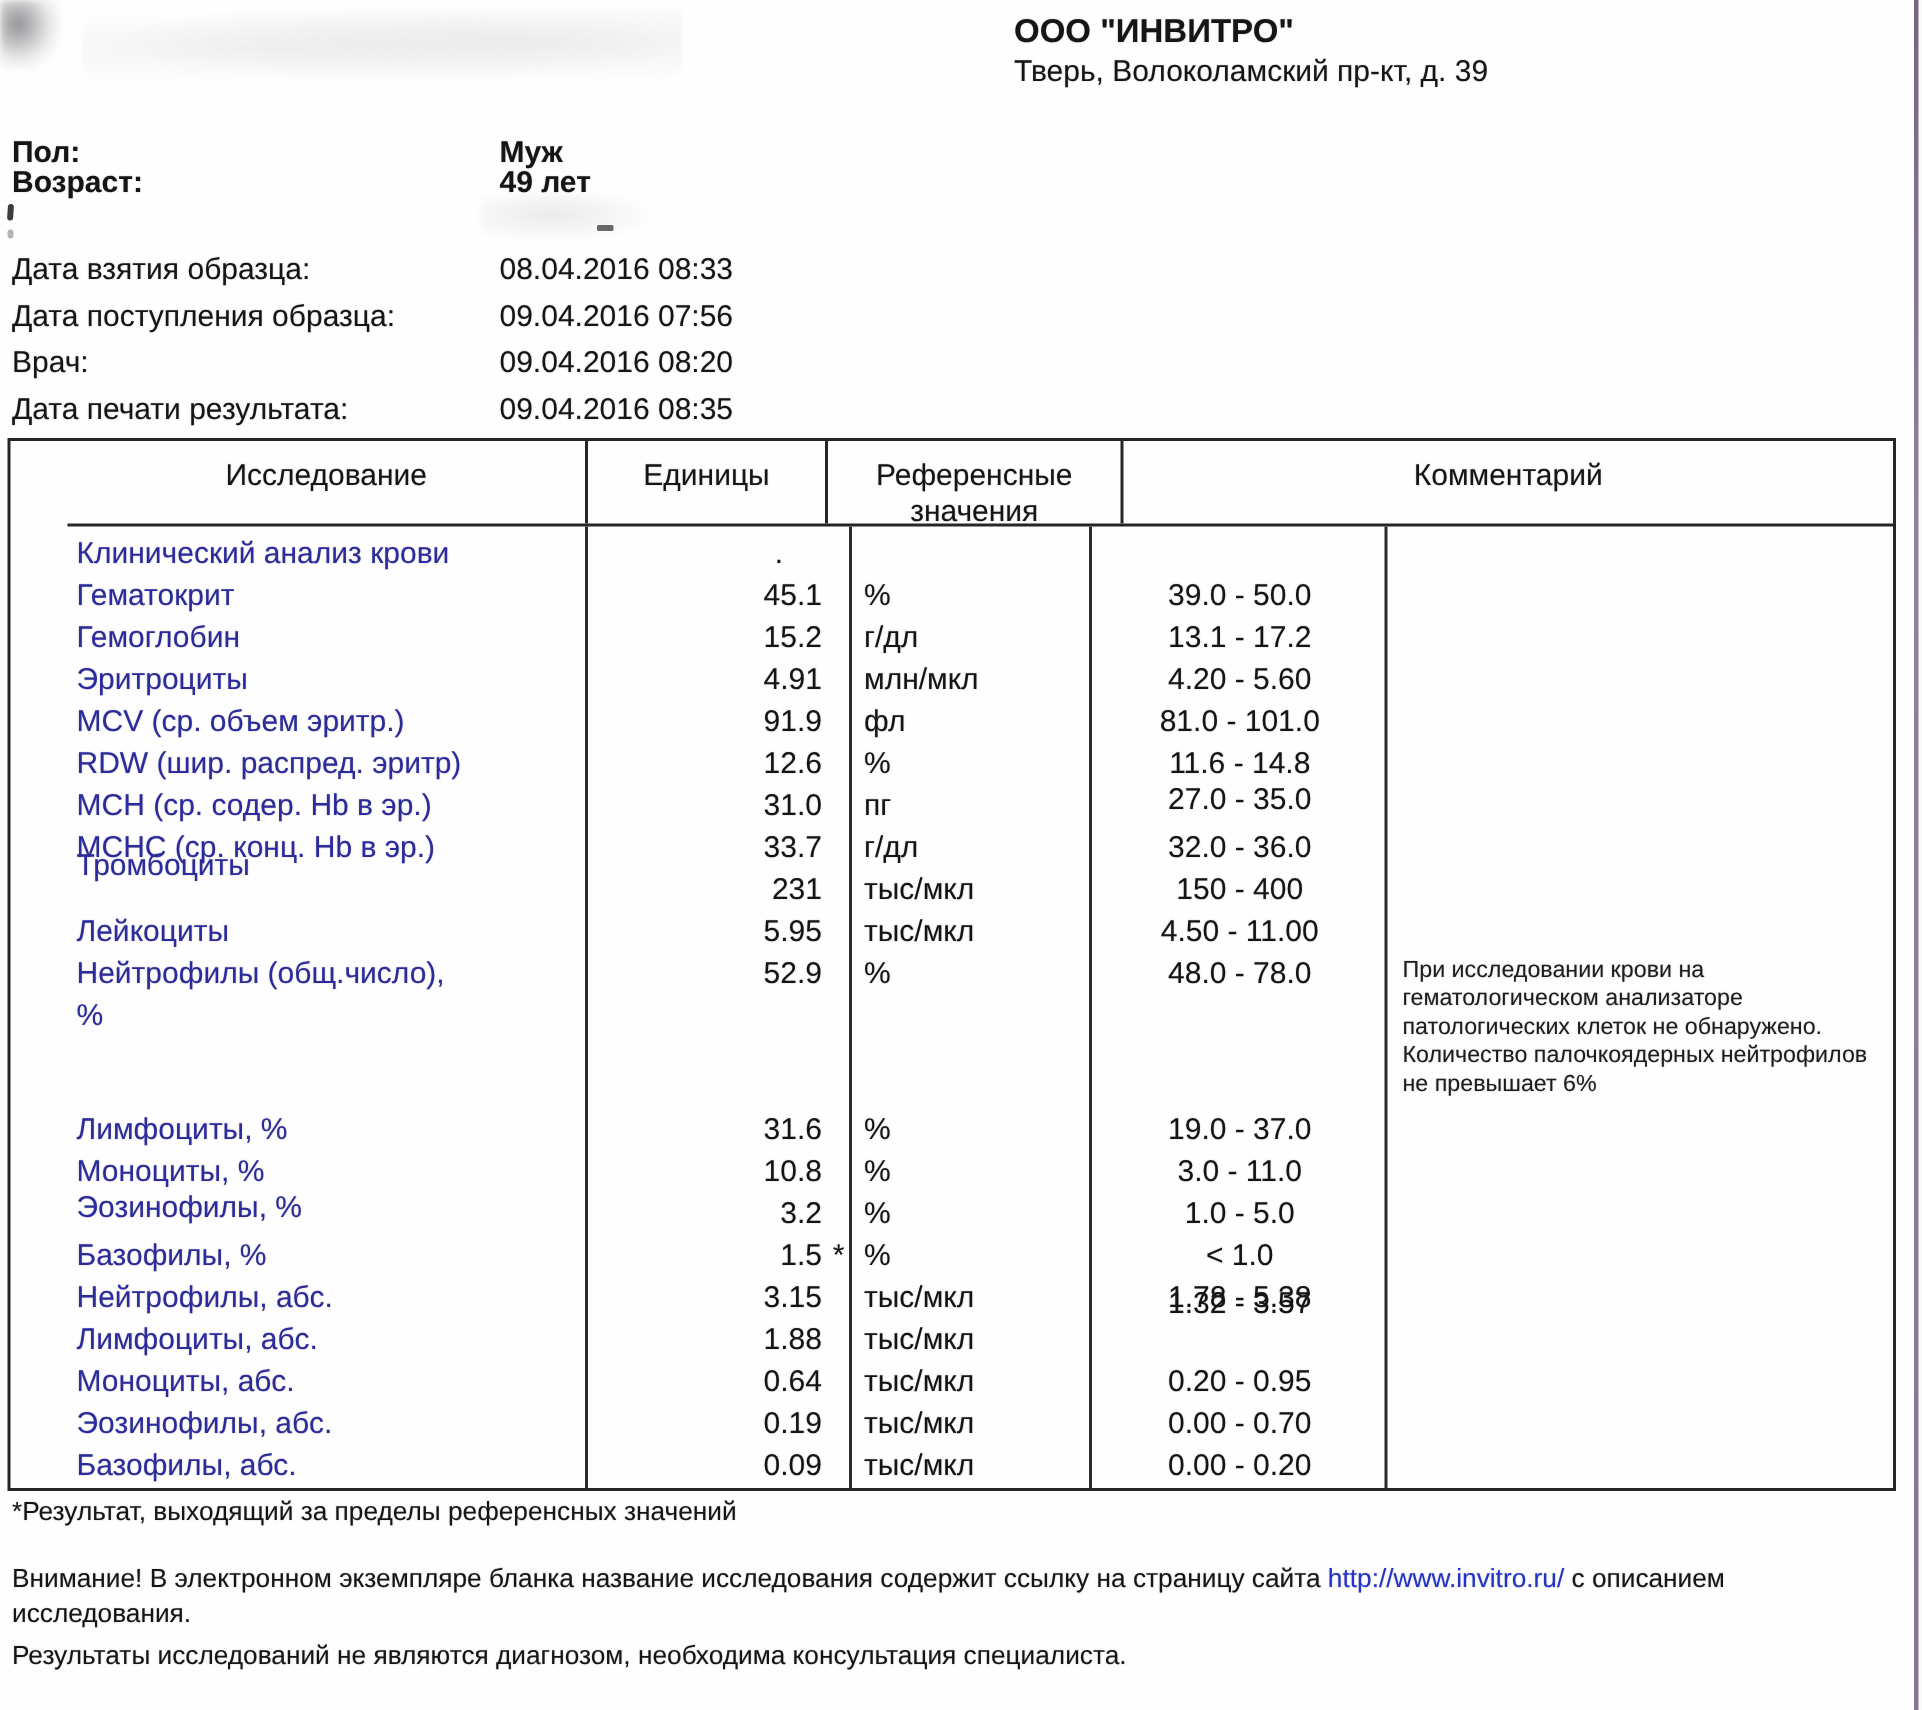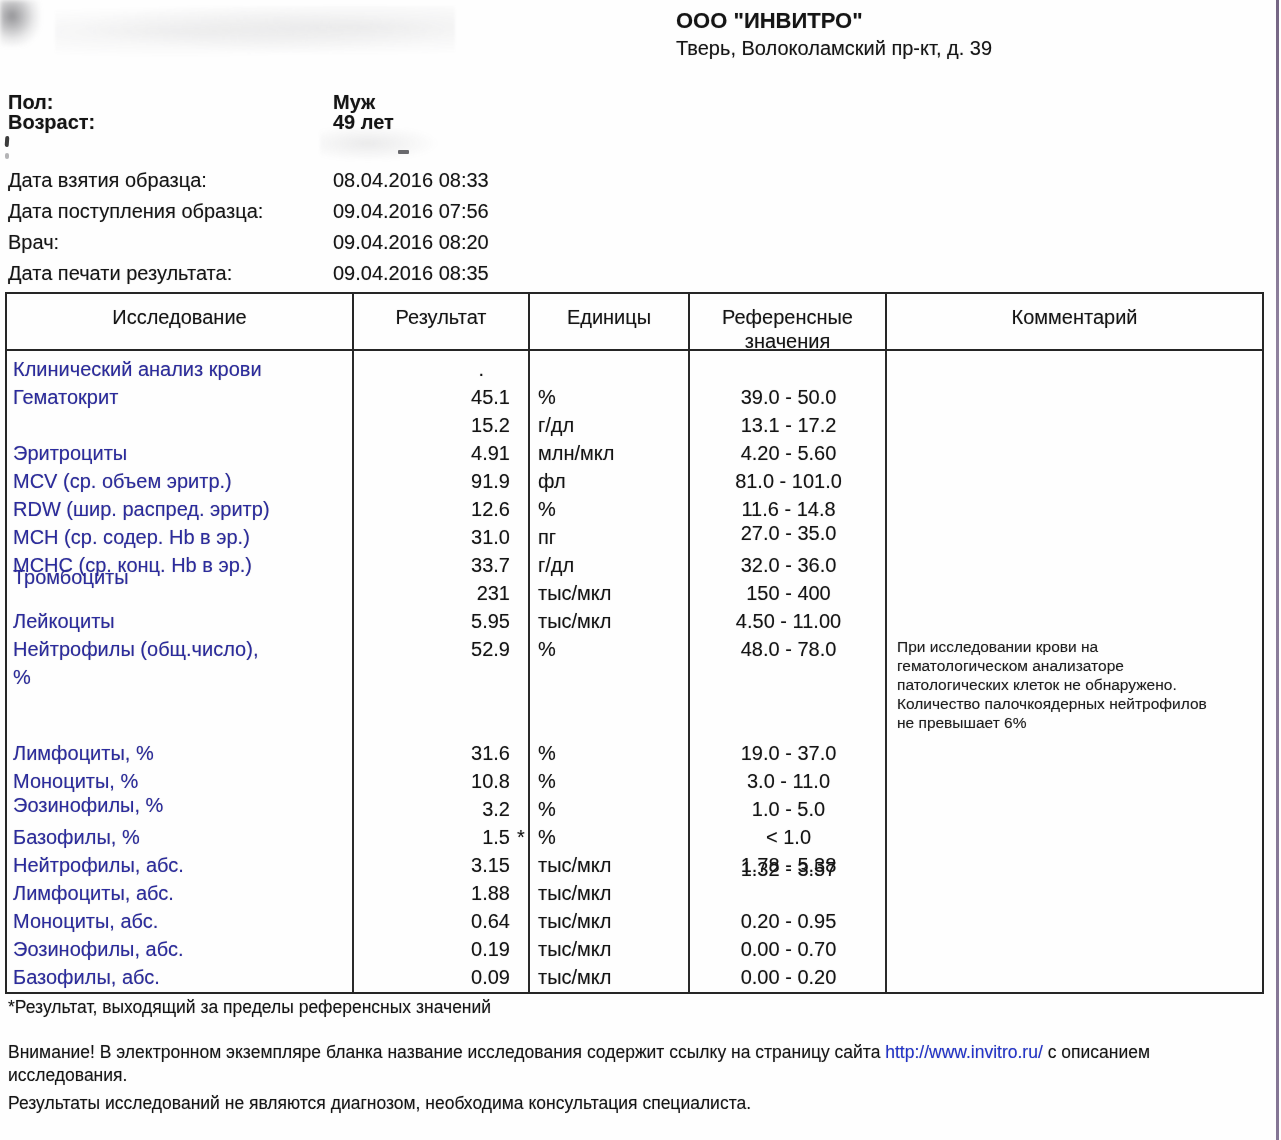--- a/index.html
+++ b/index.html
@@ -30,21 +30,21 @@
     background:rgba(50,50,55,.72); border-radius:1px; }
   
   .org { position:absolute; left:676px; top:8px; font-size:22px; font-weight:bold; }
   .addr { position:absolute; left:676px; top:37px; font-size:20px; }
   
   .p-row { position:absolute; left:8px; width:700px; height:28px; font-size:20px; line-height:28px; }
   .p-row .lbl { position:absolute; left:0; }
   .p-row .val { position:absolute; left:325px; }
   .p-row.bold { font-weight:bold; }
   
-  .tbl { position:absolute; left:5px; top:292px; width:1259px; border:2px solid #262626; background:#fefefe; }
+  .tbl { position:absolute; left:5px; top:292px; width:1259px; border:2px solid #262626; background:#fefefe;padding-left:38px; }
   .thead { display:flex; height:57px; border-bottom:2px solid #262626; }
   .th { font-size:20px; line-height:24px; padding-top:11px; text-align:center; border-right:2px solid #262626; }
   .th:last-child { border-right:none; }
   .th.c1 { width:347px; } .th.c2 { width:176px; } .th.c3 { width:160px; }
   .th.c4 { width:197px; } .th.c5 { flex:1; }
   .tbody { position:relative; height:641px; }
   .vline { position:absolute; top:0; width:2px; height:641px; background:#2a2a2a; }
   .line { position:absolute; height:28px; line-height:28px; font-size:20px; white-space:pre-line; }
   .t-name   { left:6px;   width:340px; color:#2b2b9e; }
   .t-result { left:357px; width:146px; text-align:right; color:#141414; }
@@ -100,41 +100,41 @@
       </div>
       <div class="p-row" style="top: 259px;">
         <span class="lbl">Дата печати результата:</span>
         <span class="val">09.04.2016 08:35</span>
       </div>
     </div>
 
   <div class="tbl">
     <div class="thead">
       <div class="th c1">Исследование</div>
-      <div class="th c2">Результат</div>
       <div class="th c3">Единицы</div>
       <div class="th c4">Референсные значения</div>
       <div class="th c5">Комментарий</div>
     </div>
     <div class="tbody" id="table-body">
       <div class="vline" style="left:345px"></div>
       <div class="vline" style="left:521px"></div>
       <div class="vline" style="left:681px"></div>
       <div class="vline" style="left:878px"></div>
       <div class="comment">При исследовании крови на
 гематологическом анализаторе
 патологических клеток не обнаружено.
 Количество палочкоядерных нейтрофилов
 не превышает 6%</div>
     <div class="line t-name" style="top: 4px;">Клинический анализ крови</div>
         <div class="line t-result dot-pad" style="top: 4px;">.</div>
         <div class="line t-name" style="top: 32px;">Гематокрит</div>
         <div class="line t-result" style="top: 32px;">45.1</div>
         <div class="line t-unit" style="top: 32px;">%</div>
         <div class="line t-ref" style="top: 32px;">39.0 - 50.0</div>
+        <div class="line t-name" style="top: 60px;">Гемоглобин</div>
         <div class="line t-result" style="top: 60px;">15.2</div>
         <div class="line t-unit" style="top: 60px;">г/дл</div>
         <div class="line t-ref" style="top: 60px;">13.1 - 17.2</div>
         <div class="line t-name" style="top: 88px;">Эритроциты</div>
         <div class="line t-result" style="top: 88px;">4.91</div>
         <div class="line t-unit" style="top: 88px;">млн/мкл</div>
         <div class="line t-ref" style="top: 88px;">4.20 - 5.60</div>
         <div class="line t-name" style="top: 116px;">MCV (ср. объем эритр.)</div>
         <div class="line t-result" style="top: 116px;">91.9</div>
         <div class="line t-unit" style="top: 116px;">фл</div>

